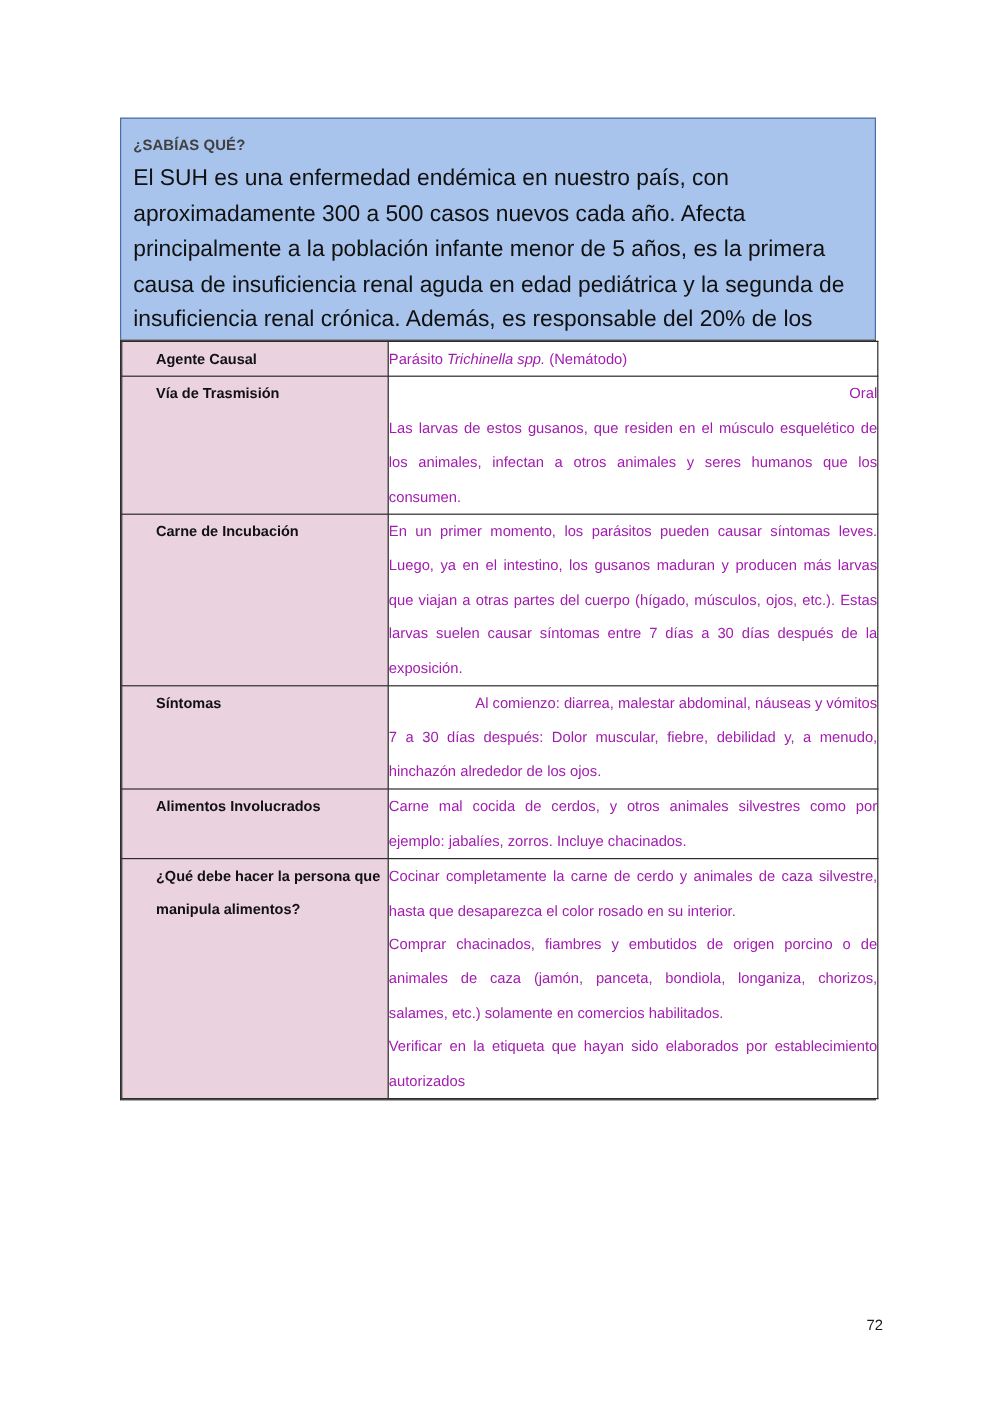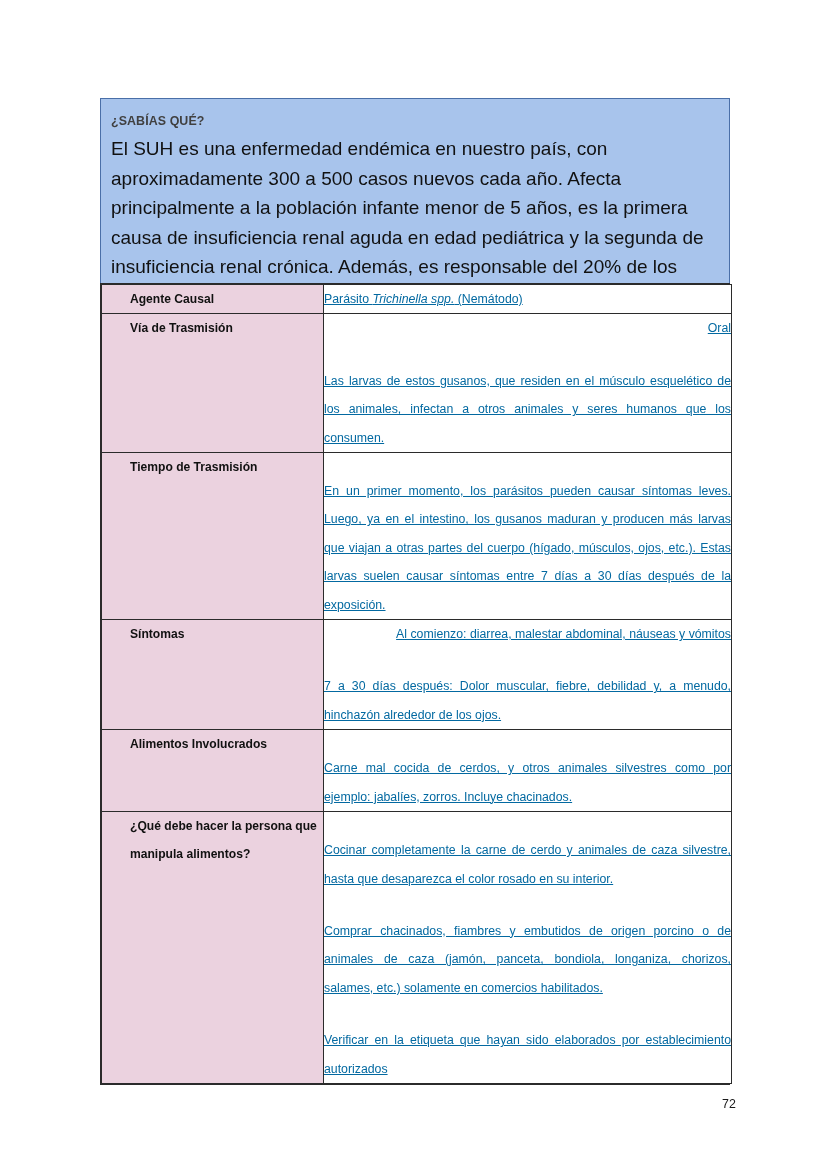--- a/index.html
+++ b/index.html
@@ -96,31 +96,30 @@
     margin-left: 28px;
   }
 
   .value-cell {
     background: #ffffff;
     padding: 12px 11px 12px 11px;
   }
   .value-text {
     font-size: 12.3px;
     line-height: 28.4px;
-    color: #0369a1;
-    text-decoration: underline;
+    color: #a21caf;
   }
   .value-text p {
     margin: 0;
     text-align: justify;
     text-justify: inter-word;
   }
   .value-text p.nojust { text-align: right; }
   .value-text p:last-child { text-align: left; }
-  .value-text p.just-last { text-align: justify; margin-top: 24px; }
+  .value-text p.just-last { text-align: justify; }
   .value-text em { font-style: italic; }
 
   
   .page-number {
     position: absolute;
     left: 690px;
     top: 1097px;
     width: 60px;
     text-align: left;
     font-size: 12.4px;
@@ -160,21 +159,21 @@
           <td class="value-cell col-value">
             <div class="value-text">
               <p class="nojust">Oral</p>
               <p class="just-last">Las larvas de estos gusanos, que residen en el músculo esquelético de los animales, infectan a otros animales y seres humanos que los consumen.</p>
             </div>
           </td>
         </tr>
 
         <tr>
           <td class="label-cell col-label">
-            <div class="label-text">Tiempo de Trasmisión</div>
+            <div class="label-text">Carne de Incubación</div>
           </td>
           <td class="value-cell col-value">
             <div class="value-text">
               <p class="just-last">En un primer momento, los parásitos pueden causar síntomas leves. Luego, ya en el intestino, los gusanos maduran y producen más larvas que viajan a otras partes del cuerpo (hígado, músculos, ojos, etc.). Estas larvas suelen causar síntomas entre 7 días a 30 días después de la exposición.</p>
             </div>
           </td>
         </tr>
 
         <tr>
           <td class="label-cell col-label">

